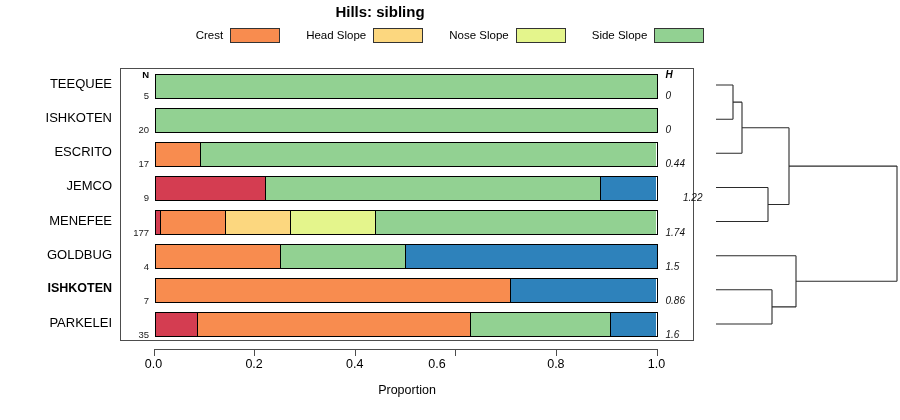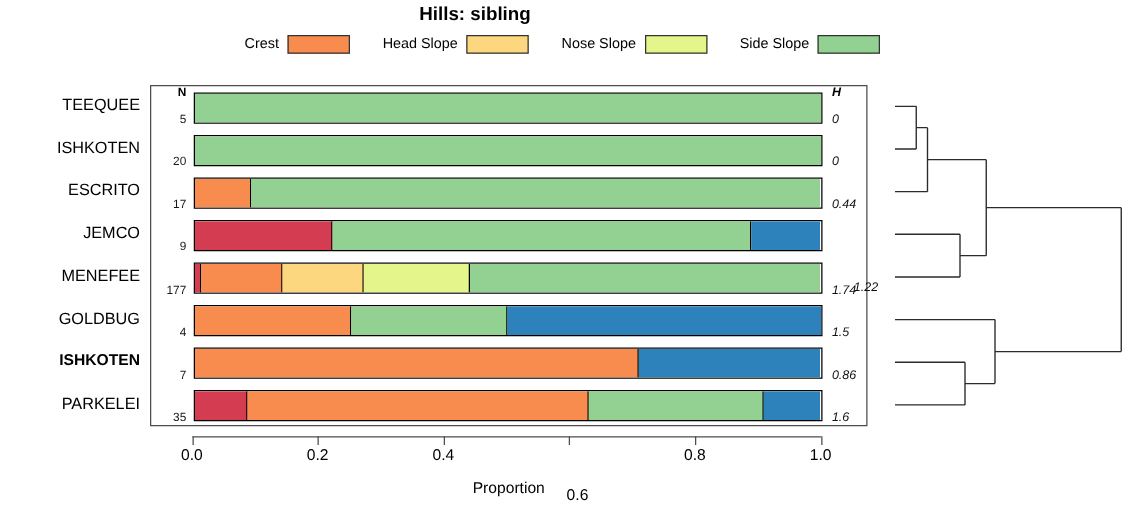--- a/index.html
+++ b/index.html
@@ -134,21 +134,21 @@
         <div class="bar" style="left: 33.5px; top: 38.6875px; width: 503px;">
           <div class="seg" style="width: 100%; background: rgb(146, 209, 146);"></div>
         </div>
         <div class="ncol" style="top: 89.3125px;">17</div>
         <div class="hcol" style="top: 89.3125px; left: 544.5px;">0.44</div>
         <div class="bar" style="left: 33.5px; top: 72.8125px; width: 503px;">
           <div class="seg" style="width: 9%; background: rgb(248, 140, 79);"></div>
           <div class="seg" style="width: 91%; background: rgb(146, 209, 146);"></div>
         </div>
         <div class="ncol" style="top: 123.438px;">9</div>
-        <div class="hcol" style="top: 123.438px; left: 562px; margin-top: 33px;">1.22</div>
+        <div class="hcol" style="top: 123.438px; left: 562px;">1.22</div>
         <div class="bar" style="left: 33.5px; top: 106.938px; width: 503px;">
           <div class="seg" style="width: 22%; background: rgb(212, 61, 81);"></div>
           <div class="seg" style="width: 67%; background: rgb(146, 209, 146);"></div>
           <div class="seg" style="width: 11%; background: rgb(46, 130, 187);"></div>
         </div>
         <div class="ncol" style="top: 157.562px;">177</div>
         <div class="hcol" style="top: 157.562px; left: 544.5px;">1.74</div>
         <div class="bar" style="left: 33.5px; top: 141.062px; width: 503px;">
           <div class="seg" style="width: 1%; background: rgb(212, 61, 81);"></div>
           <div class="seg" style="width: 13%; background: rgb(248, 140, 79);"></div>
@@ -183,21 +183,21 @@
   <div class="xaxis">
     <div class="xline"></div>
     <div id="xticks">
         <div class="xtick" style="left: 33.5px;"></div>
         <div class="xticklab" style="left: 33.5px;">0.0</div>
         <div class="xtick" style="left: 134.1px;"></div>
         <div class="xticklab" style="left: 134.1px;">0.2</div>
         <div class="xtick" style="left: 234.7px;"></div>
         <div class="xticklab" style="left: 234.7px;">0.4</div>
         <div class="xtick" style="left: 335.3px;"></div>
-        <div class="xticklab" style="left: 342px; margin-top: 32px;">0.6</div>
+        <div class="xticklab" style="left: 317px;">0.6</div>
         <div class="xtick" style="left: 435.9px;"></div>
         <div class="xticklab" style="left: 435.9px;">0.8</div>
         <div class="xtick" style="left: 536.5px;"></div>
         <div class="xticklab" style="left: 536.5px;">1.0</div>
       </div>
   </div>
   <div class="xtitle">Proportion</div>
 
   <div class="dendro">
     <svg width="206" height="273" viewBox="0 0 206 273">

